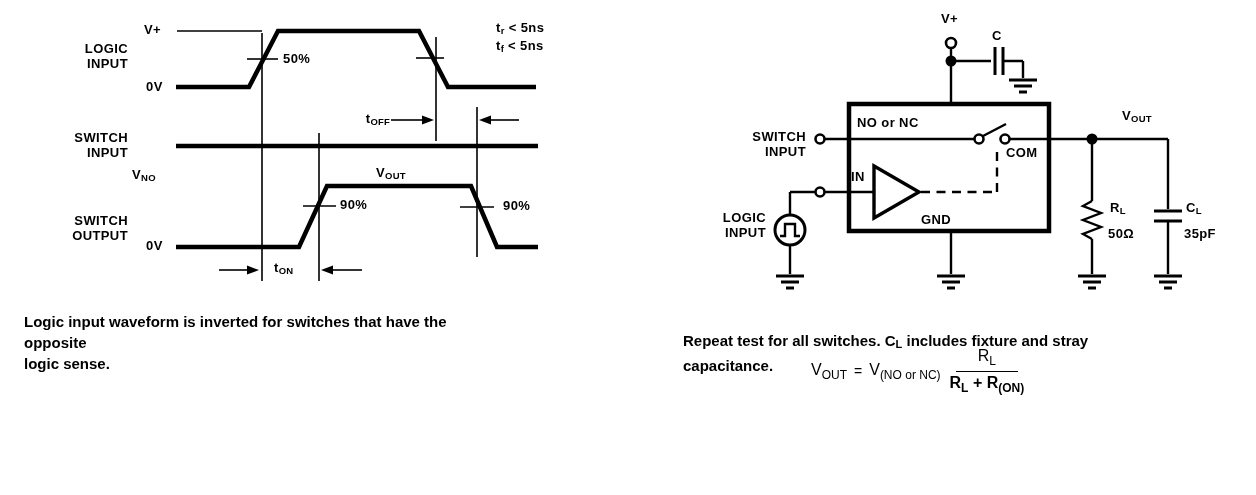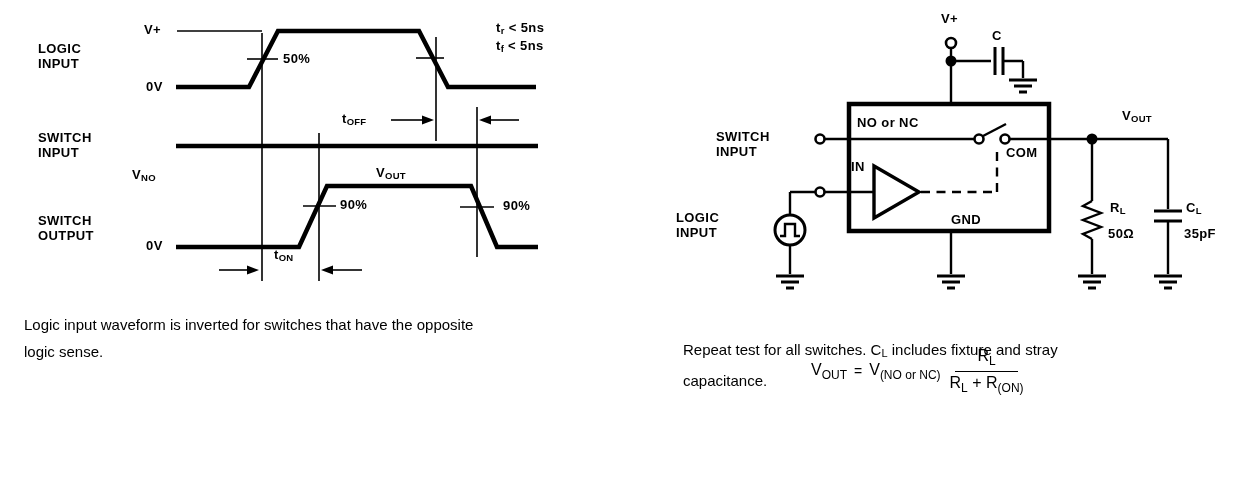--- a/index.html
+++ b/index.html
@@ -12,33 +12,33 @@
   .wr  { stroke:currentColor; stroke-width:2.4; fill:none; }
   .cm  { stroke:currentColor; stroke-width:3;   fill:none; }
   .bx  { stroke:currentColor; stroke-width:4.5; fill:none; }
   .ah  { fill:currentColor; stroke:none; }
   .term{ fill:var(--bg); stroke:currentColor; stroke-width:2.6; }
   .dot { fill:currentColor; stroke:none; }
   .dash{ stroke:currentColor; stroke-width:2.4; fill:none; stroke-dasharray:9 6.5; }
   .tri { fill:var(--bg); stroke:currentColor; stroke-width:3.4; stroke-linejoin:miter; }
   .lbl { position:absolute; font-size:13px; font-weight:bold; line-height:15px; letter-spacing:.4px; white-space:nowrap; }
   .stack { white-space:pre-line; }
-  .ra  { }
-  .ctr { text-align:right; }
+  .ra  { text-align:right; }
+  .ctr { text-align:left; }
   .lbl sub, .sub { font-size:9.5px; vertical-align:-2px; letter-spacing:.2px; }
-  .note { position:absolute; font-size:15px; font-weight:normal; line-height:27px;
+  .note { position:absolute; font-size:15px; font-weight:bold; line-height:21px;
           letter-spacing:0; white-space:pre-line; }
   .note sub { font-size:11px; vertical-align:-2px; }
   .caption { position:absolute; font-size:15px; font-weight:bold; letter-spacing:.2px; white-space:pre; }
   .equation { position:absolute; display:flex; align-items:center; font-size:16px; }
   .equation sub { font-size:12px; vertical-align:-4px; }
   .eq-eq { margin:0 7px; font-size:14px; }
   .frac { display:inline-flex; flex-direction:column; align-items:center; margin-left:9px; line-height:1.1; }
   .frac .num { border-bottom:1.6px solid var(--ink); padding:0 22px 3px 22px; }
-  .frac .den { padding-top:2px; }
+  .frac .den { padding-top:2px;font-weight:bold; }
 </style>
 </head>
 <body>
 
 <div class="canvas">
 
   <svg width="640" height="300" viewBox="0 0 640 300" style="left:0">
     <g>
       <path class="tn" d="M177 31 H262"></path>
       <path class="wv" d="M176 87 H249 L278 31 H419 L448 87 H536"></path>
@@ -91,21 +91,21 @@
     <span>V</span><sub>NO</sub>
   </div>
   <div class="lbl" style="left:376px;top:165px">
     <span>V</span><sub>OUT</sub>
   </div>
   <div class="lbl" style="left:340px;top:197px">90%</div>
   <div class="lbl" style="left:503px;top:198px">90%</div>
   <div class="lbl stack ra" style="left:38px;top:213px;width:90px">SWITCH
 OUTPUT</div>
   <div class="lbl" style="left:146px;top:238px">0V</div>
-  <div class="lbl" style="left:274px;top:247px">
+  <div class="lbl" style="left:274px;top:260px">
     <span>t</span><sub>ON</sub>
   </div>
 
   <div class="note" style="left:24px;top:311px;width:480px">Logic input waveform is inverted for switches that have the opposite
 logic sense.</div>
 
   <svg width="576" height="300" viewBox="0 0 576 300" style="left:680px">
     <g>
       <circle class="term" cx="271" cy="43" r="5"></circle>
       <path class="wr" d="M271 48 V104"></path>
@@ -158,21 +158,21 @@
       <path class="cm" d="M474 276 H502 M479 282 H497 M484 288 H492"></path>
     </g>
   </svg>
 
   <div class="lbl" style="left:941px;top:11px">V+</div>
   <div class="lbl" style="left:992px;top:28px">C</div>
   <div class="lbl" style="left:857px;top:115px">NO or NC</div>
   <div class="lbl stack ra" style="left:716px;top:129px;width:90px">SWITCH
 INPUT</div>
   <div class="lbl" style="left:1006px;top:145px">COM</div>
-  <div class="lbl" style="left:851px;top:159px">IN</div>
+  <div class="lbl" style="left:851px;top:169px">IN</div>
   <div class="lbl stack ra" style="left:676px;top:210px;width:90px">LOGIC
 INPUT</div>
   <div class="lbl ctr" style="left:921px;top:212px;width:60px">GND</div>
   <div class="lbl" style="left:1122px;top:108px">
     <span>V</span><sub>OUT</sub>
   </div>
   <div class="lbl" style="left:1110px;top:200px">
     <span>R</span><sub>L</sub>
   </div>
   <div class="lbl" style="left:1108px;top:226px">50Ω</div>

